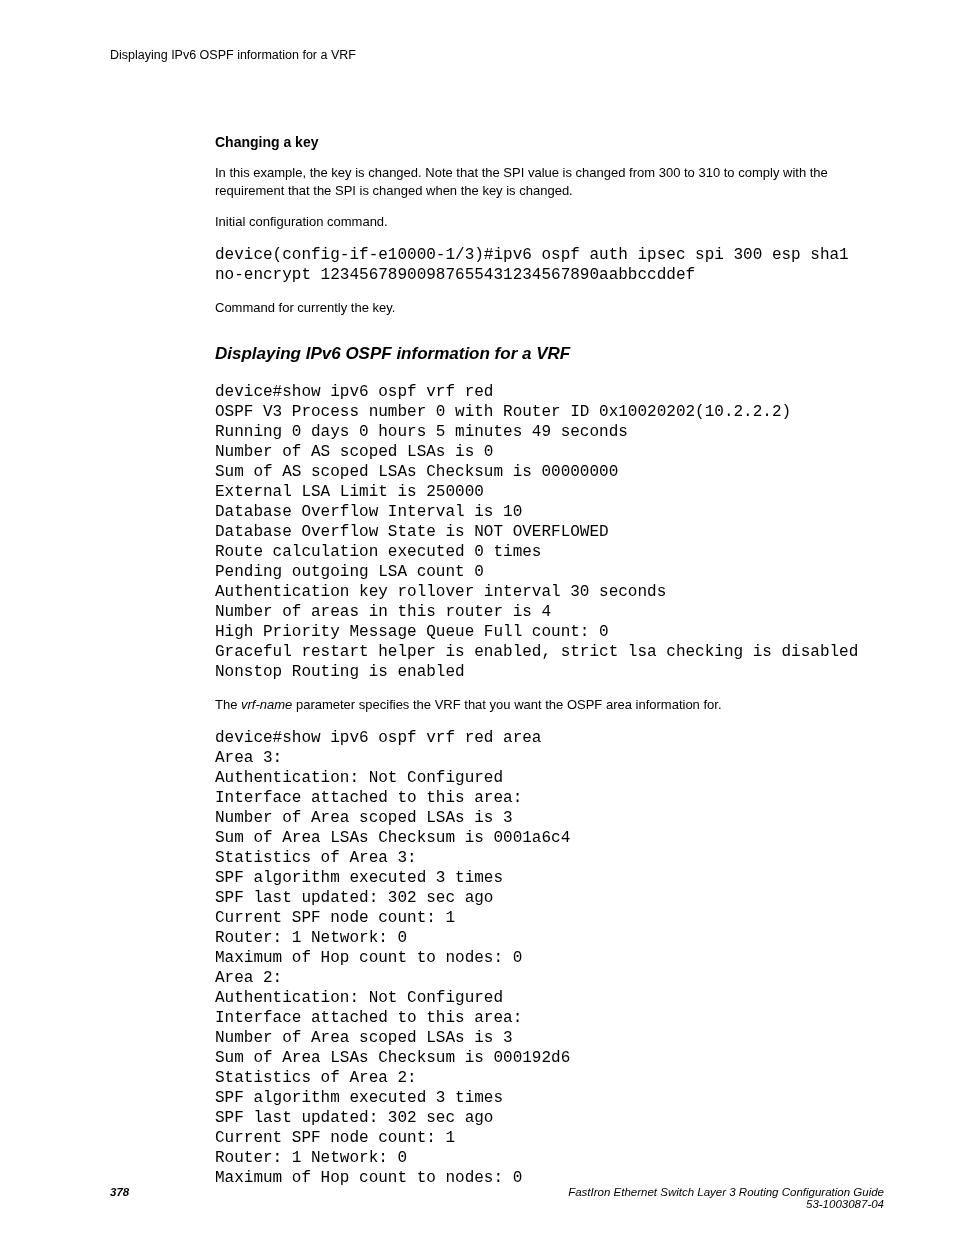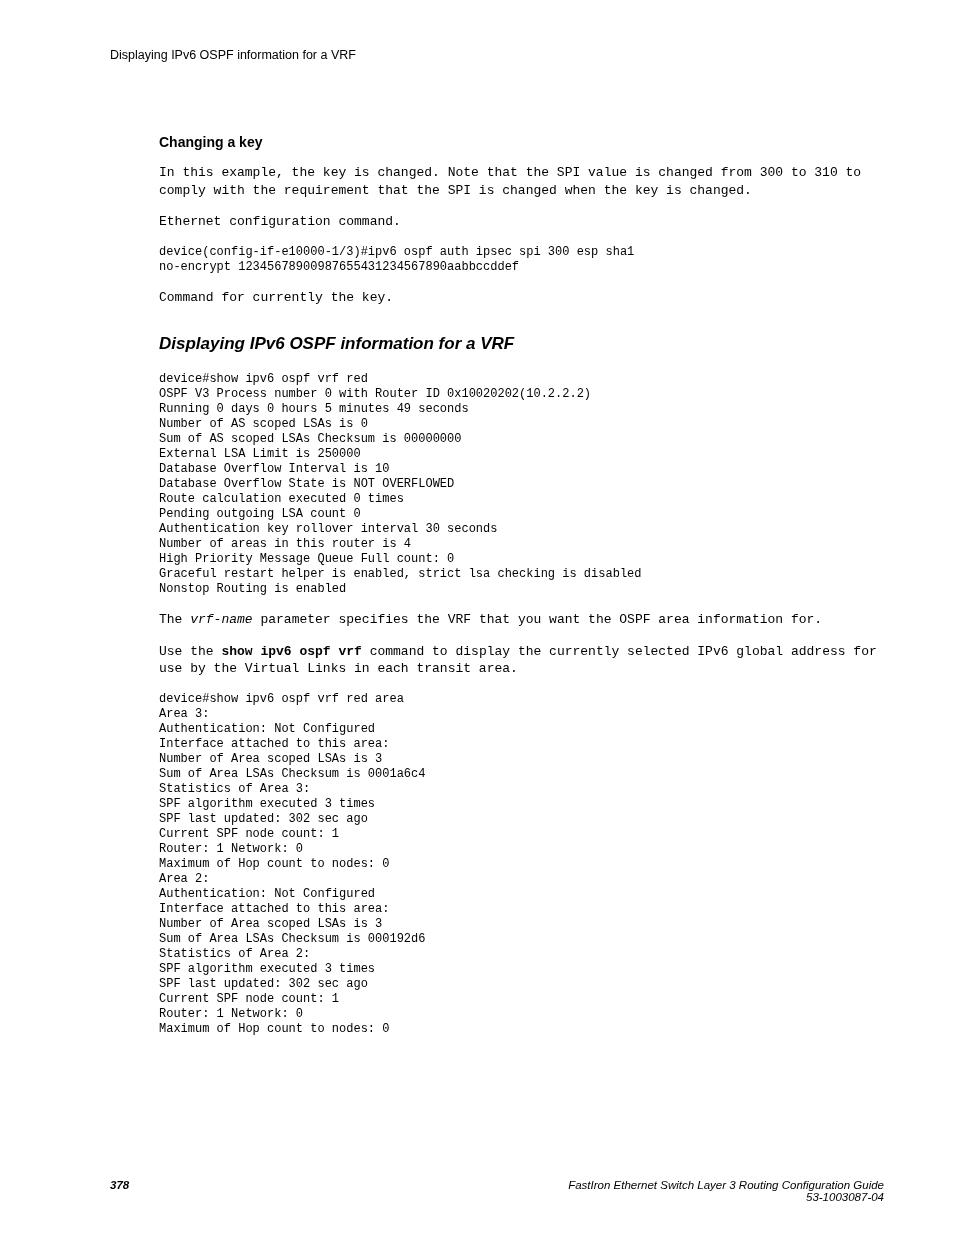--- a/index.html
+++ b/index.html
@@ -16,35 +16,34 @@
     box-sizing: border-box;
     min-height: 1235px;
     position: relative;
   }
   .running-header {
     font-size: 12.5px;
     margin-bottom: 72px;
     margin-left: 0;
   }
   .content {
-    margin-left: 49px;
+    margin-left: 105px;
   }
   .h4 {
     font-weight: bold;
     font-size: 14px;
     margin: 0 0 14px 0;
   }
   .para {
     margin: 0 0 14px 0;
     line-height: 1.35;
-    font-family: Liberation Mono, monospace;
   }
   .code {
     font-family: "Courier New", Courier, monospace;
-    font-size: 12px;
+    font-size: 16px;
     white-space: pre;
     margin: 0 0 14px 0;
     line-height: 1.25;
   }
   .h2 {
     font-weight: bold;
     font-style: italic;
     font-size: 17px;
     margin: 28px 0 18px 0;
   }
@@ -81,21 +80,21 @@
 <div class="page">
 
   <div class="running-header">Displaying IPv6 OSPF information for a VRF</div>
 
   <div class="content">
 
     <div class="h4">Changing a key</div>
 
     <p class="para">In this example, the key is changed. Note that the SPI value is changed from 300 to 310 to comply with the requirement that the SPI is changed when the key is changed.</p>
 
-    <p class="para">Ethernet configuration command.</p>
+    <p class="para">Initial configuration command.</p>
 
     <div class="code">device(config-if-e10000-1/3)#ipv6 ospf auth ipsec spi 300 esp sha1
 no-encrypt 12345678900987655431234567890aabbccddef</div>
 
     <p class="para">Command for currently the key.</p>
 
 
     <div class="h2">Displaying IPv6 OSPF information for a VRF</div>
 
 
@@ -115,23 +114,20 @@
 Graceful restart helper is enabled, strict lsa checking is disabled
 Nonstop Routing is enabled</div>
 
 
     <p class="para">
       <span>The </span><span class="inline-i">vrf-name</span><span> parameter specifies the VRF that you want the OSPF area information for.</span>
     </p>
 
 
 
-    <p class="para">
-      <span>Use the </span><span class="inline-b">show ipv6 ospf vrf</span><span> command to display the currently selected IPv6 global address for use by the Virtual Links in each transit area.</span>
-    </p>
 
     <div class="code">device#show ipv6 ospf vrf red area
 Area 3:
 Authentication: Not Configured
 Interface attached to this area:
 Number of Area scoped LSAs is 3
 Sum of Area LSAs Checksum is 0001a6c4
 Statistics of Area 3:
 SPF algorithm executed 3 times
 SPF last updated: 302 sec ago

